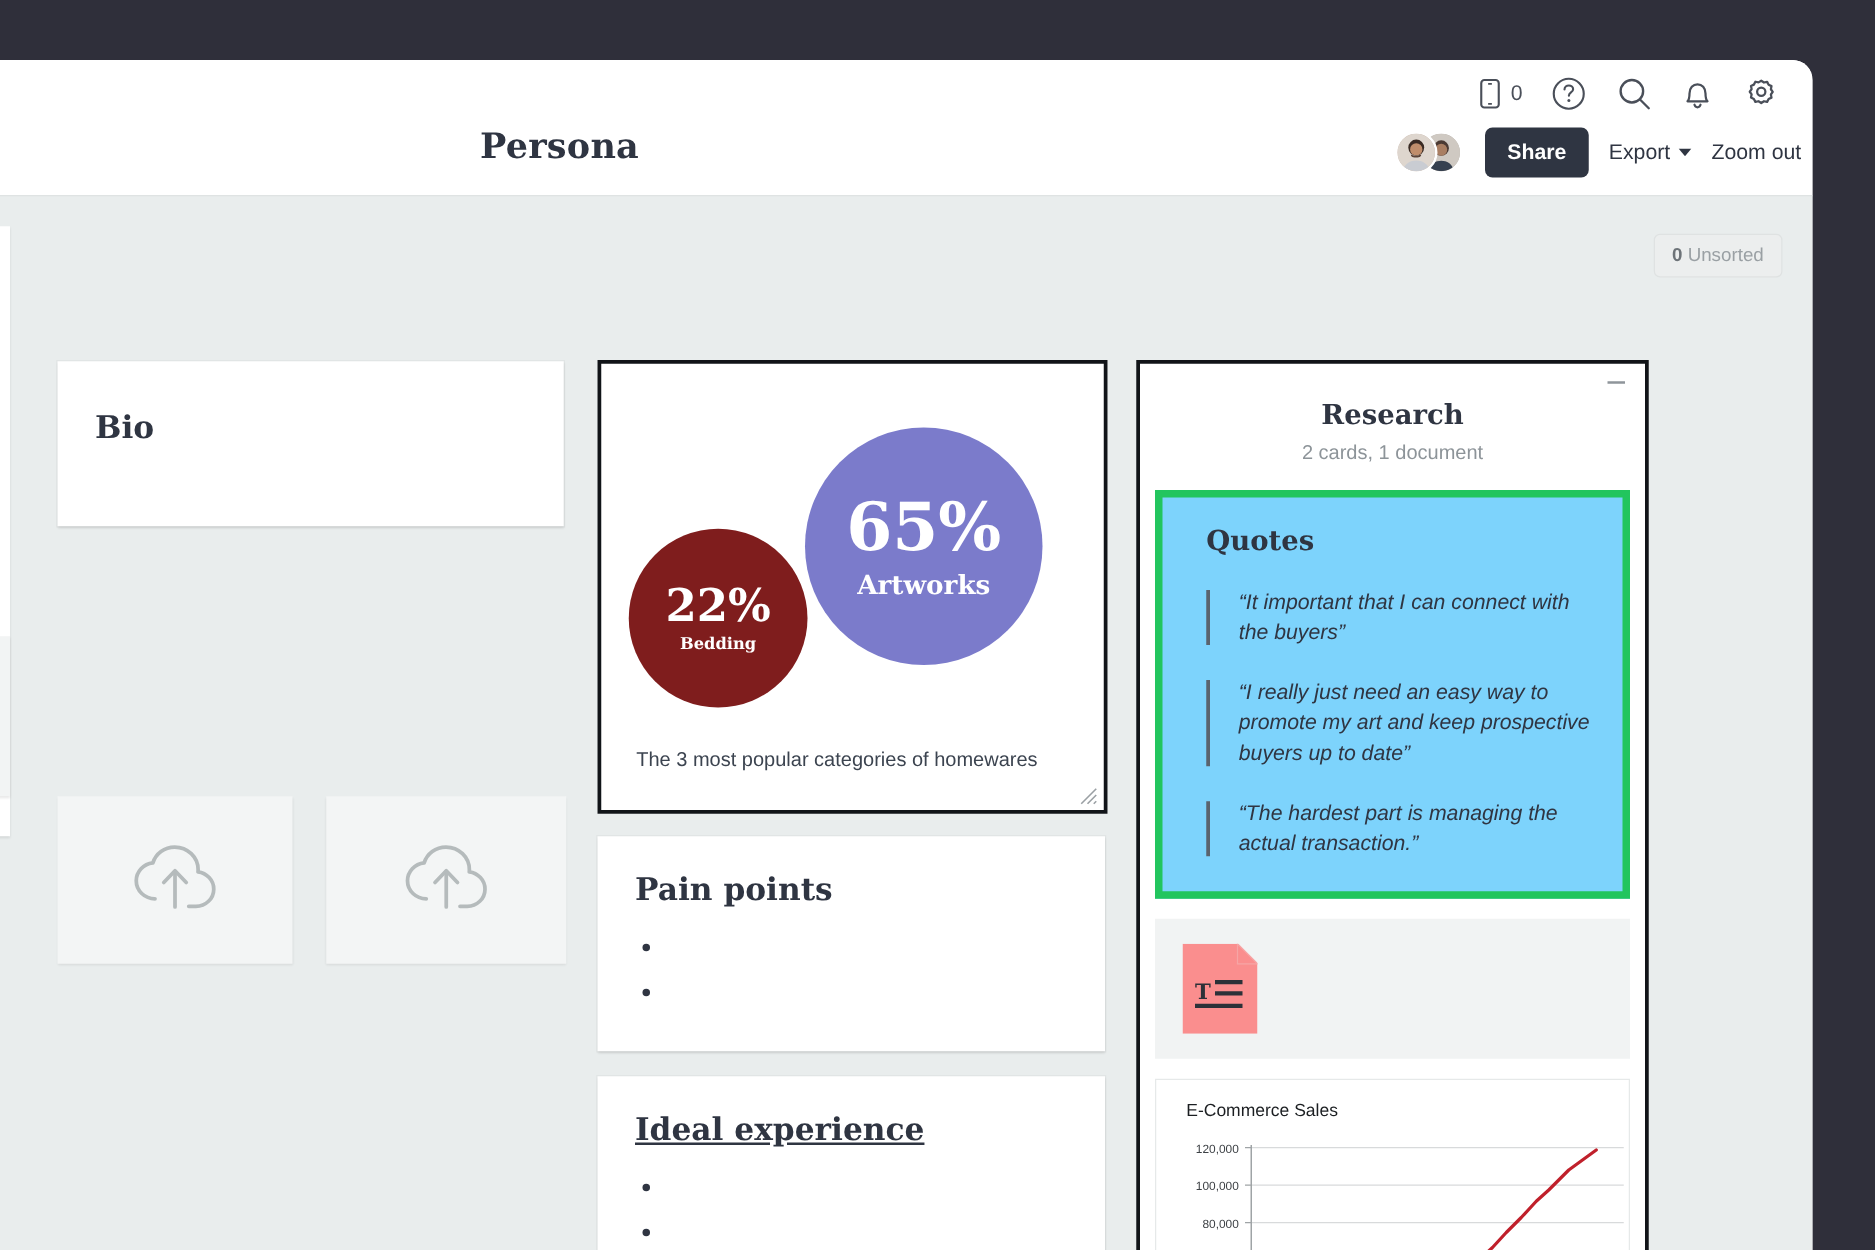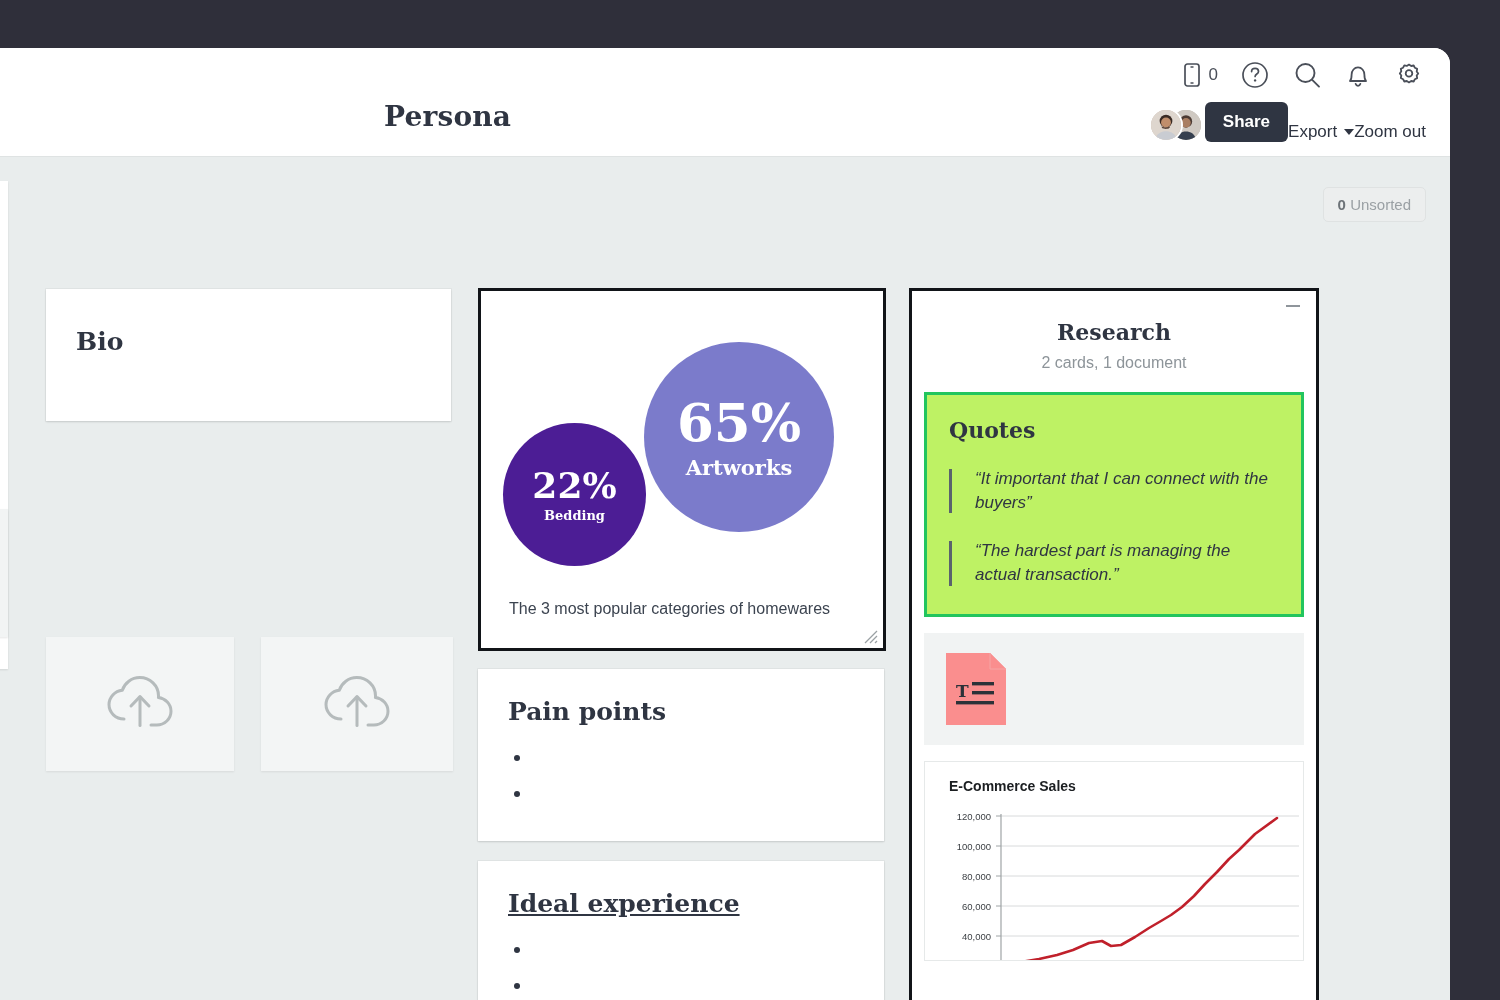--- a/index.html
+++ b/index.html
@@ -33,22 +33,22 @@
   .badge-count { font-size: 17px; color: #4a4f59; }
 
   .title-row { position: absolute; left: 0; top: 52px; width: 100%; height: 56px; }
   .app-title {
     position: absolute; left: 388px; top: 0;
     font-family: "DejaVu Serif", "Liberation Serif", serif;
     font-weight: 700; font-size: 28px; color: #2f3542;
     letter-spacing: 0.2px;
   }
   .right-actions {
-    position: absolute; right: 24px; top: 2px;
-    display: flex; align-items: flex-end; gap: 0;
+    position: absolute; right: 9px; top: 2px;
+    display: flex; align-items: center; gap: 16px;
   }
   .avatars { position: relative; width: 56px; height: 34px; }
   .avatar {
     position: absolute; top: 0; width: 34px; height: 34px;
     border-radius: 50%; border: 2px solid #fff; overflow: hidden;
   }
   .avatar.a1 { left: 0; z-index: 2; background: #c9b8ad; }
   .avatar.a2 { left: 20px; z-index: 1; background: #b9b2ab; }
   .avatar .face { position: absolute; inset: 0; }
   .btn-share {
@@ -135,22 +135,22 @@
     width: 14px; height: 2px; background: #8f959b;
   }
   .research-title {
     text-align: center; margin-top: 28px;
     font-family: "DejaVu Serif", "Liberation Serif", serif;
     font-weight: 700; font-size: 22px; color: #2f3542;
   }
   .research-sub { text-align: center; font-size: 16px; color: #8d9499; margin-top: 9px; }
 
   .sub-card {
-    margin: 20px 12px 0 12px; background: #bef264;
-    border: 3px solid #22c55e; padding: 22px 22px 26px 22px;
+    margin: 20px 12px 0 12px; background: #7dd3fc;
+    border: 6px solid #22c55e; padding: 22px 22px 26px 35px;
   }
   .quotes-heading {
     font-family: "DejaVu Serif", "Liberation Serif", serif;
     font-weight: 700; font-size: 22px; color: #2f3542;
   }
   .quote {
     position: relative; margin-top: 24px; padding-left: 26px;
     font-style: italic; font-size: 17px; line-height: 1.42; color: #2f3542;
   }
   .quote::before {
@@ -164,21 +164,21 @@
   }
   .doc-icon { width: 60px; height: 72px; position: relative; flex: none; }
   .doc-name { font-size: 19px; font-weight: 700; color: #22262b; }
   .doc-meta { font-size: 16px; color: #9aa1a6; margin-top: 6px; }
 
   .mini-chart-card {
     margin: 16px 12px 0 12px; background: #fff;
     border: 1px solid #e6e9e9; padding: 16px 14px 0 14px; height: 200px;
     position: relative; overflow: hidden;
   }
-  .mini-chart-title { font-size: 14px; font-weight: 700; color: #1b1e21; margin-left: 10px; }
+  .mini-chart-title { font-size: 14px; font-weight: 400; color: #1b1e21; margin-left: 10px; }
 </style>
 </head>
 <body>
 
 <div class="screen">
 
   <div class="app-window">
 
     <div class="topbar">
 
@@ -300,21 +300,21 @@
             <path d="M20 45C11.7 45 5 38.6 5 30.6c0-7.4 5.8-13.5 13.3-14.3C20.6 9 27.5 3.6 35.8 3.6c10.3 0 18.7 8.1 18.7 18.1 0 .6 0 1.2-.1 1.8 7 .9 12.6 6.7 12.6 13.8 0 7.6-6.4 13.7-14.2 13.7H47" stroke-linecap="round" stroke-linejoin="round"></path>
             <line x1="36" y1="51.5" x2="36" y2="23" stroke-linecap="round"></line>
             <path d="M27 32l9-9.4 9 9.4" stroke-linecap="round" stroke-linejoin="round"></path>
           </svg>
         </span>
       </div>
 
       <div class="chart-card" style="left:482px; top:131px; width:408px; height:363px;">
 
 
-        <div class="bubble" style="left:22px; top:132px; width:143px; height:143px; background:#4c1d95;">
+        <div class="bubble" style="left:22px; top:132px; width:143px; height:143px; background:#7f1d1d;">
           <span class="pct" style="font-size:36px;">22%</span>
           <span class="lbl" style="font-size:13px;">Bedding</span>
         </div>
 
         <div class="bubble" style="left:163px; top:51px; width:190px; height:190px; background:#7b7bcb;">
           <span class="pct" style="font-size:53px;">65%</span>
           <span class="lbl" style="font-size:21px; margin-top:8px;">Artworks</span>
         </div>
 
         <div class="chart-caption">The 3 most popular categories of homewares</div>
@@ -347,20 +347,21 @@
       <div class="research-panel" style="left:913px; top:131px; width:410px; height:740px;">
 
         <span class="minimize-icon"></span>
 
         <div class="research-title">Research</div>
         <div class="research-sub">2 cards, 1 document</div>
 
         <div class="sub-card">
           <div class="quotes-heading">Quotes</div>
           <div class="quote">“It important that I can connect with the buyers”</div>
+          <div class="quote">“I really just need an easy way to promote my art and keep prospective buyers up to date”</div>
           <div class="quote">“The hardest part is managing the actual transaction.”</div>
         </div>
 
         <div class="doc-row">
           <span class="doc-icon">
             <svg width="60" height="72" viewBox="0 0 60 72">
               <path d="M0 0h44l16 16v56H0z" fill="#fa8e8e"></path>
               <path d="M44 0l16 16H44z" fill="#fa8e8e"></path>
               <path d="M44 0l16 16H44z" fill="none" stroke="#f6a5a5" stroke-width="1"></path>
               <text x="10" y="44" font-family="DejaVu Serif, serif" font-weight="700" font-size="17" fill="#2c3138">T</text>

